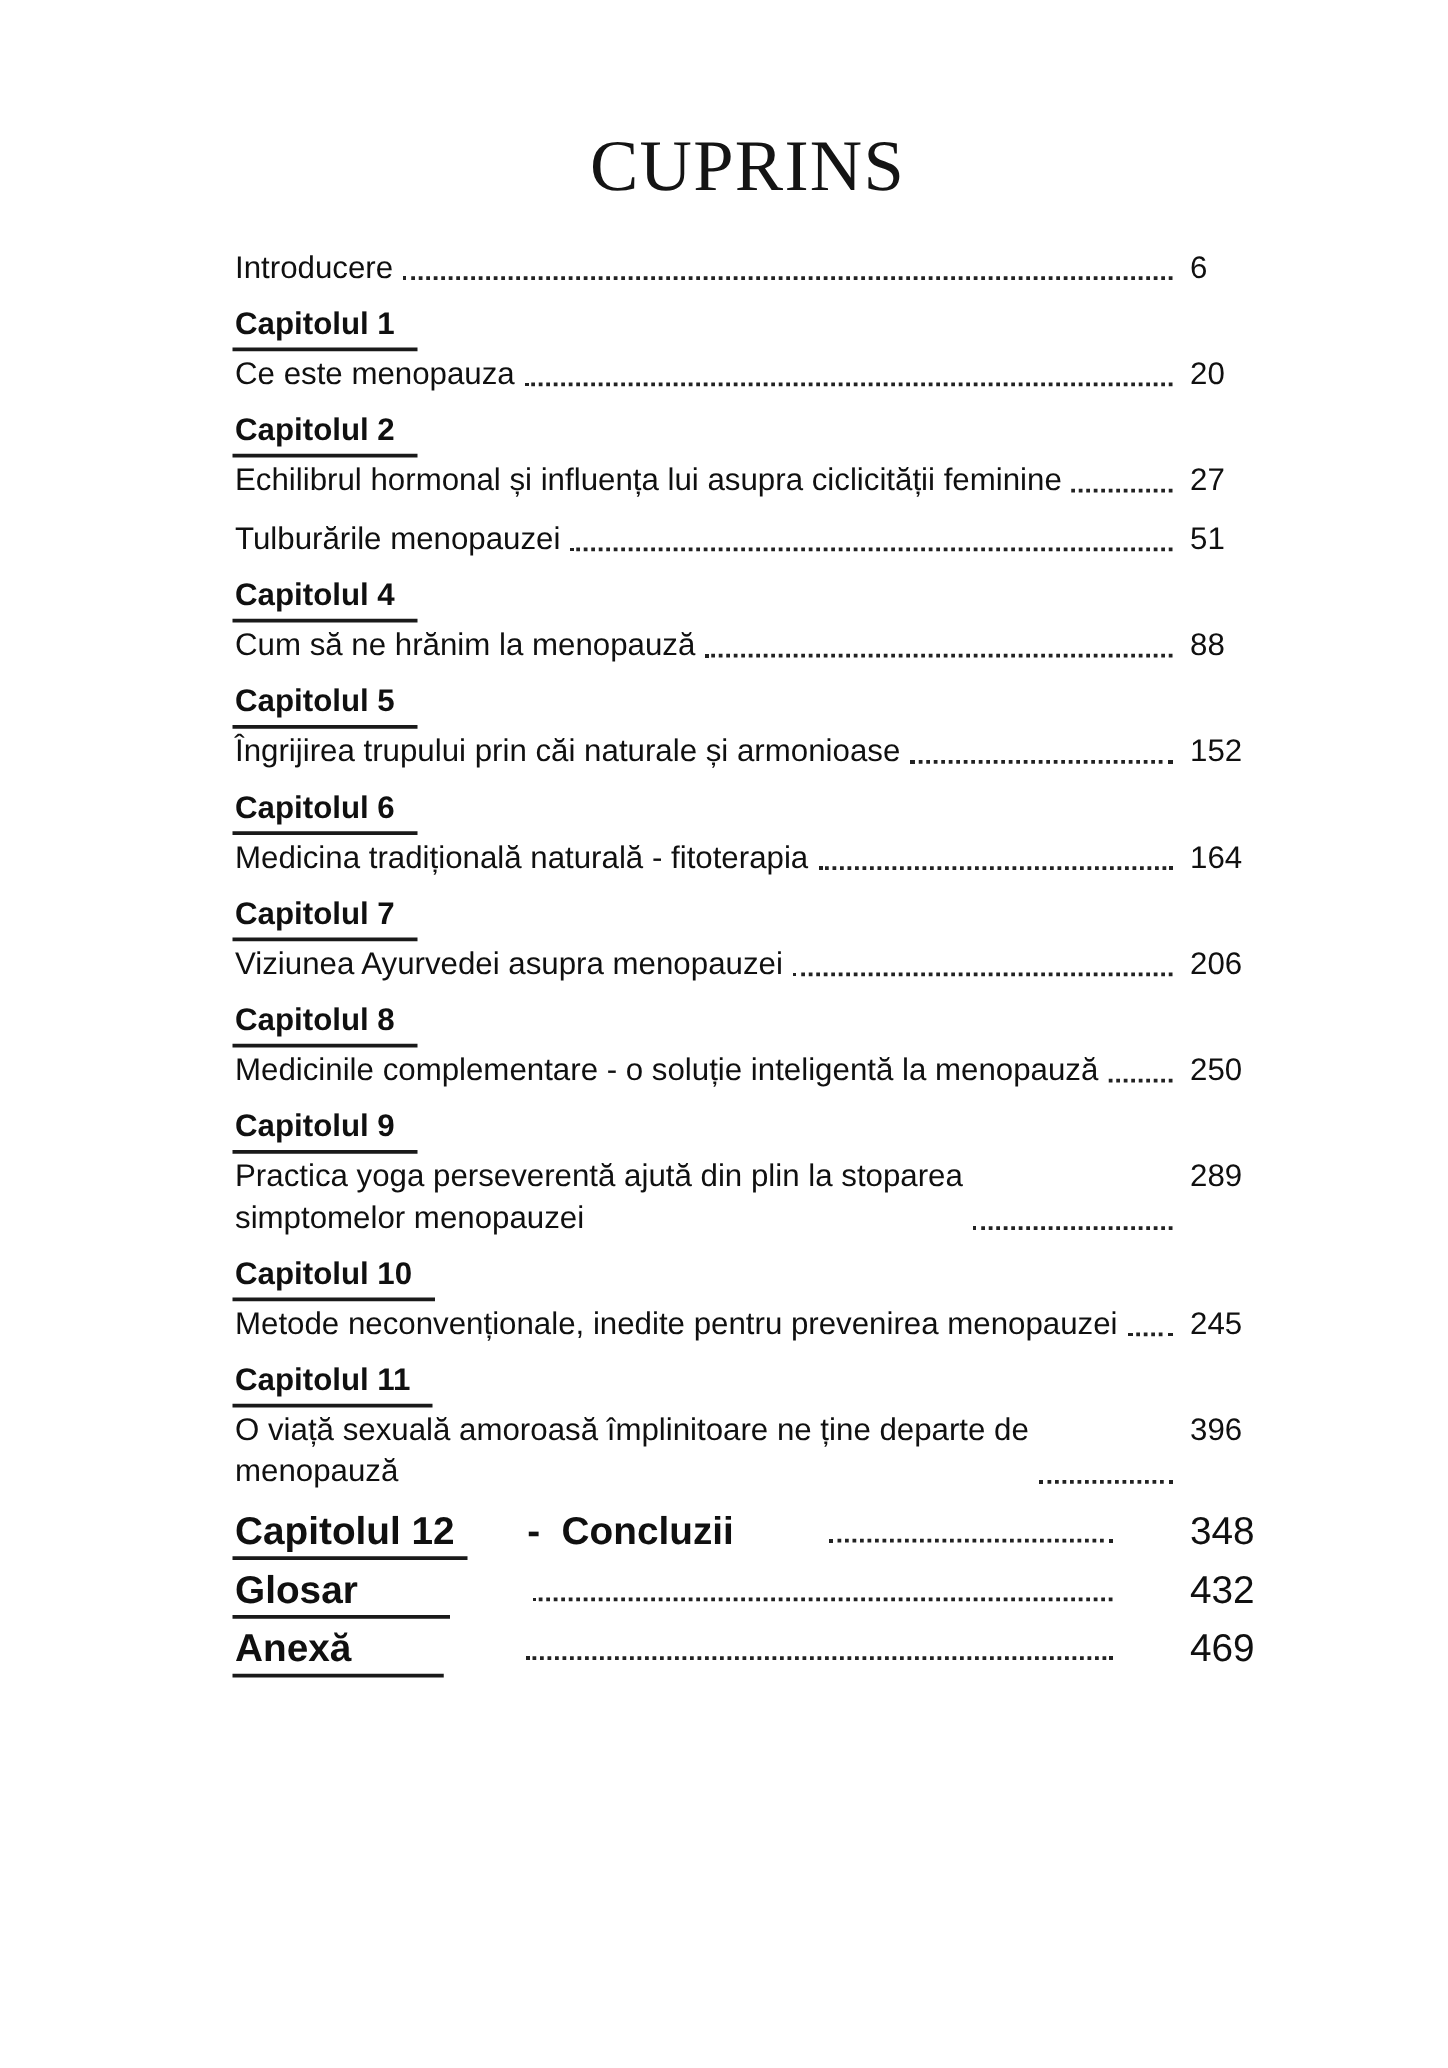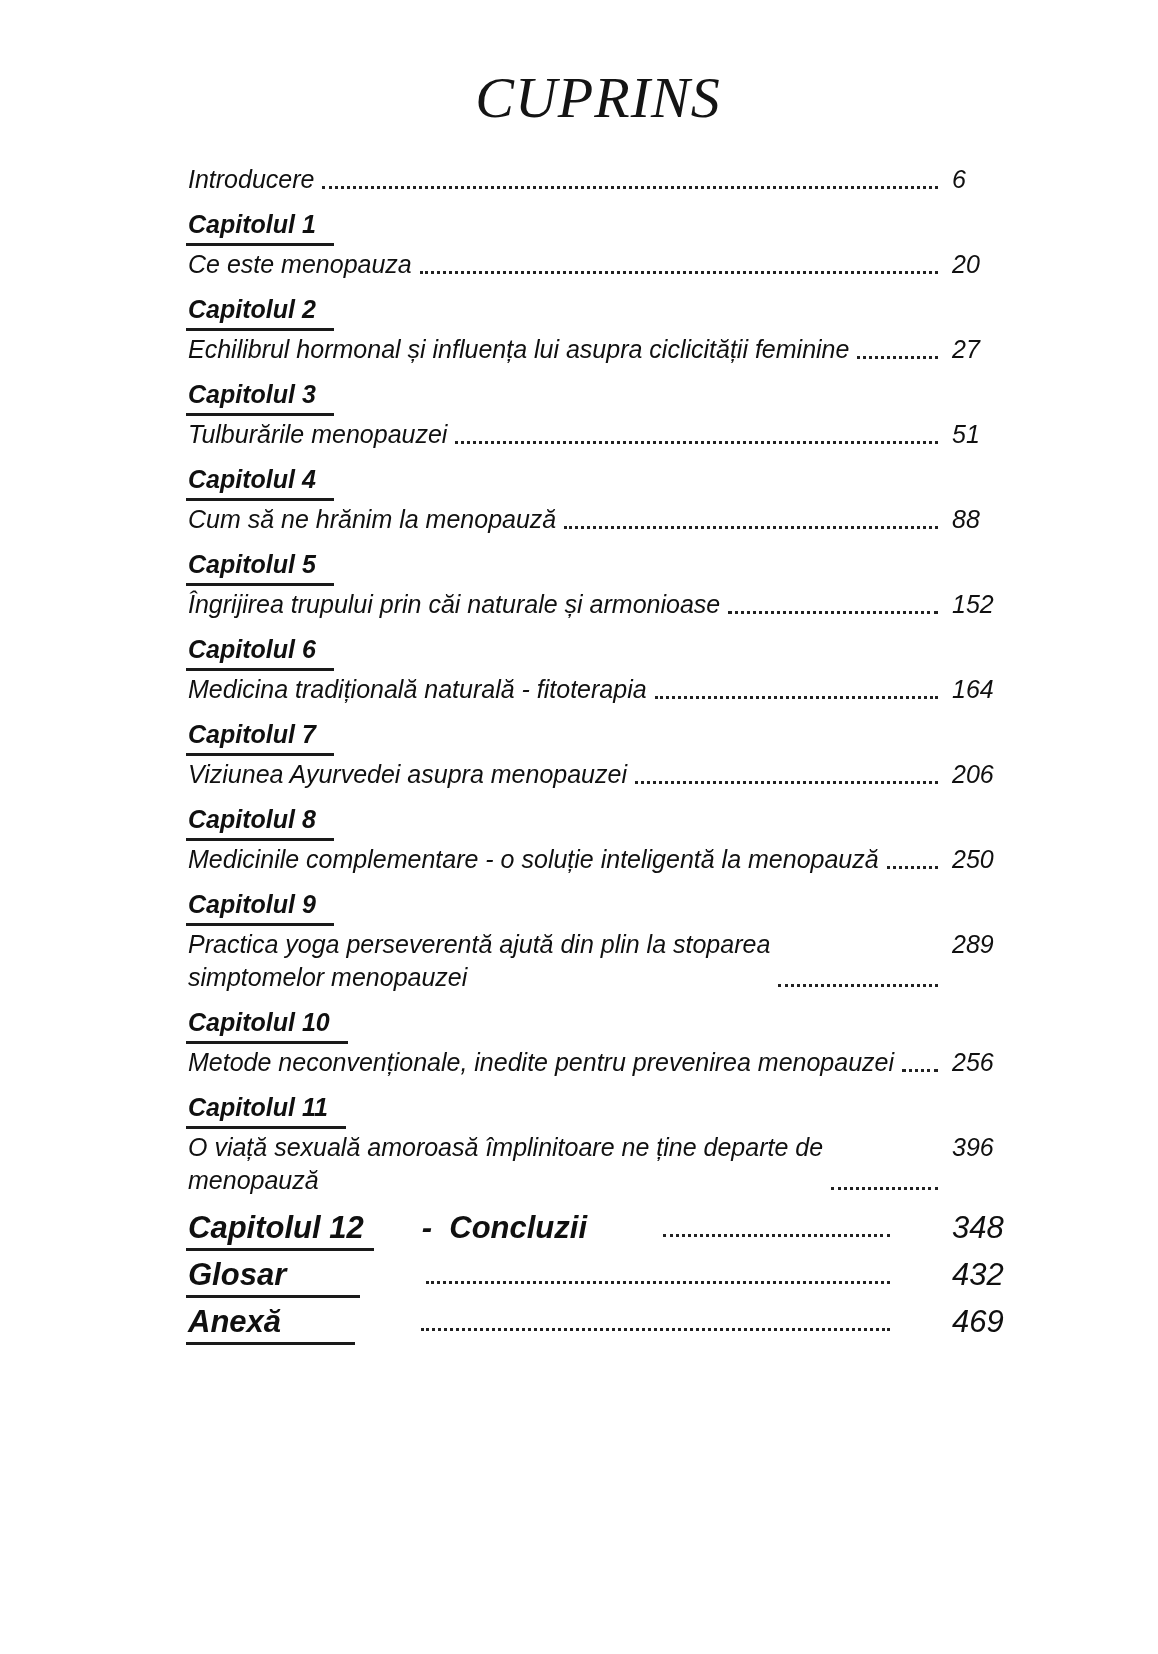--- a/index.html
+++ b/index.html
@@ -4,21 +4,21 @@
 <style>
   * { box-sizing: border-box; }
   html, body { margin: 0; padding: 0; }
   body {
     width: 1158px; height: 1654px;
     background: #ffffff;
     color: #101010;
     font-family: "Liberation Sans", sans-serif;
     overflow: hidden;
   }
-  .doc { padding: 69px 150px 0 188px; font-style: italic; }
+  .doc { padding: 104px 150px 0 188px; }
 
   .page-title {
     font-family: "Liberation Serif", serif;
     font-weight: 400;
     font-size: 58px;
     line-height: 1;
     letter-spacing: 1px;
     text-align: center;
     color: #141414;
     margin: 0 0 36px 0;
@@ -85,23 +85,20 @@
 
   <div class="row chap">
     <span class="clabel">Capitolul 2</span>
   </div>
   <div class="row entry">
     <span class="etitle">Echilibrul hormonal și influența lui asupra ciclicității feminine</span>
     <span class="dots"></span>
     <span class="pnum">27</span>
   </div>
 
-  <div class="row chap">
-    <span class="clabel">Capitolul 3</span>
-  </div>
   <div class="row entry">
     <span class="etitle">Tulburările menopauzei</span>
     <span class="dots"></span>
     <span class="pnum">51</span>
   </div>
 
   <div class="row chap">
     <span class="clabel">Capitolul 4</span>
   </div>
   <div class="row entry">
@@ -155,21 +152,21 @@
     <span class="dots"></span>
     <span class="pnum">289</span>
   </div>
 
   <div class="row chap">
     <span class="clabel">Capitolul 10</span>
   </div>
   <div class="row entry">
     <span class="etitle">Metode neconvenționale, inedite pentru prevenirea menopauzei</span>
     <span class="dots"></span>
-    <span class="pnum">256</span>
+    <span class="pnum">245</span>
   </div>
 
   <div class="row chap">
     <span class="clabel">Capitolul 11</span>
   </div>
   <div class="row entry">
     <span class="etitle">O viață sexuală amoroasă împlinitoare ne ține departe de
 menopauză</span>
     <span class="dots"></span>
     <span class="pnum">396</span>

